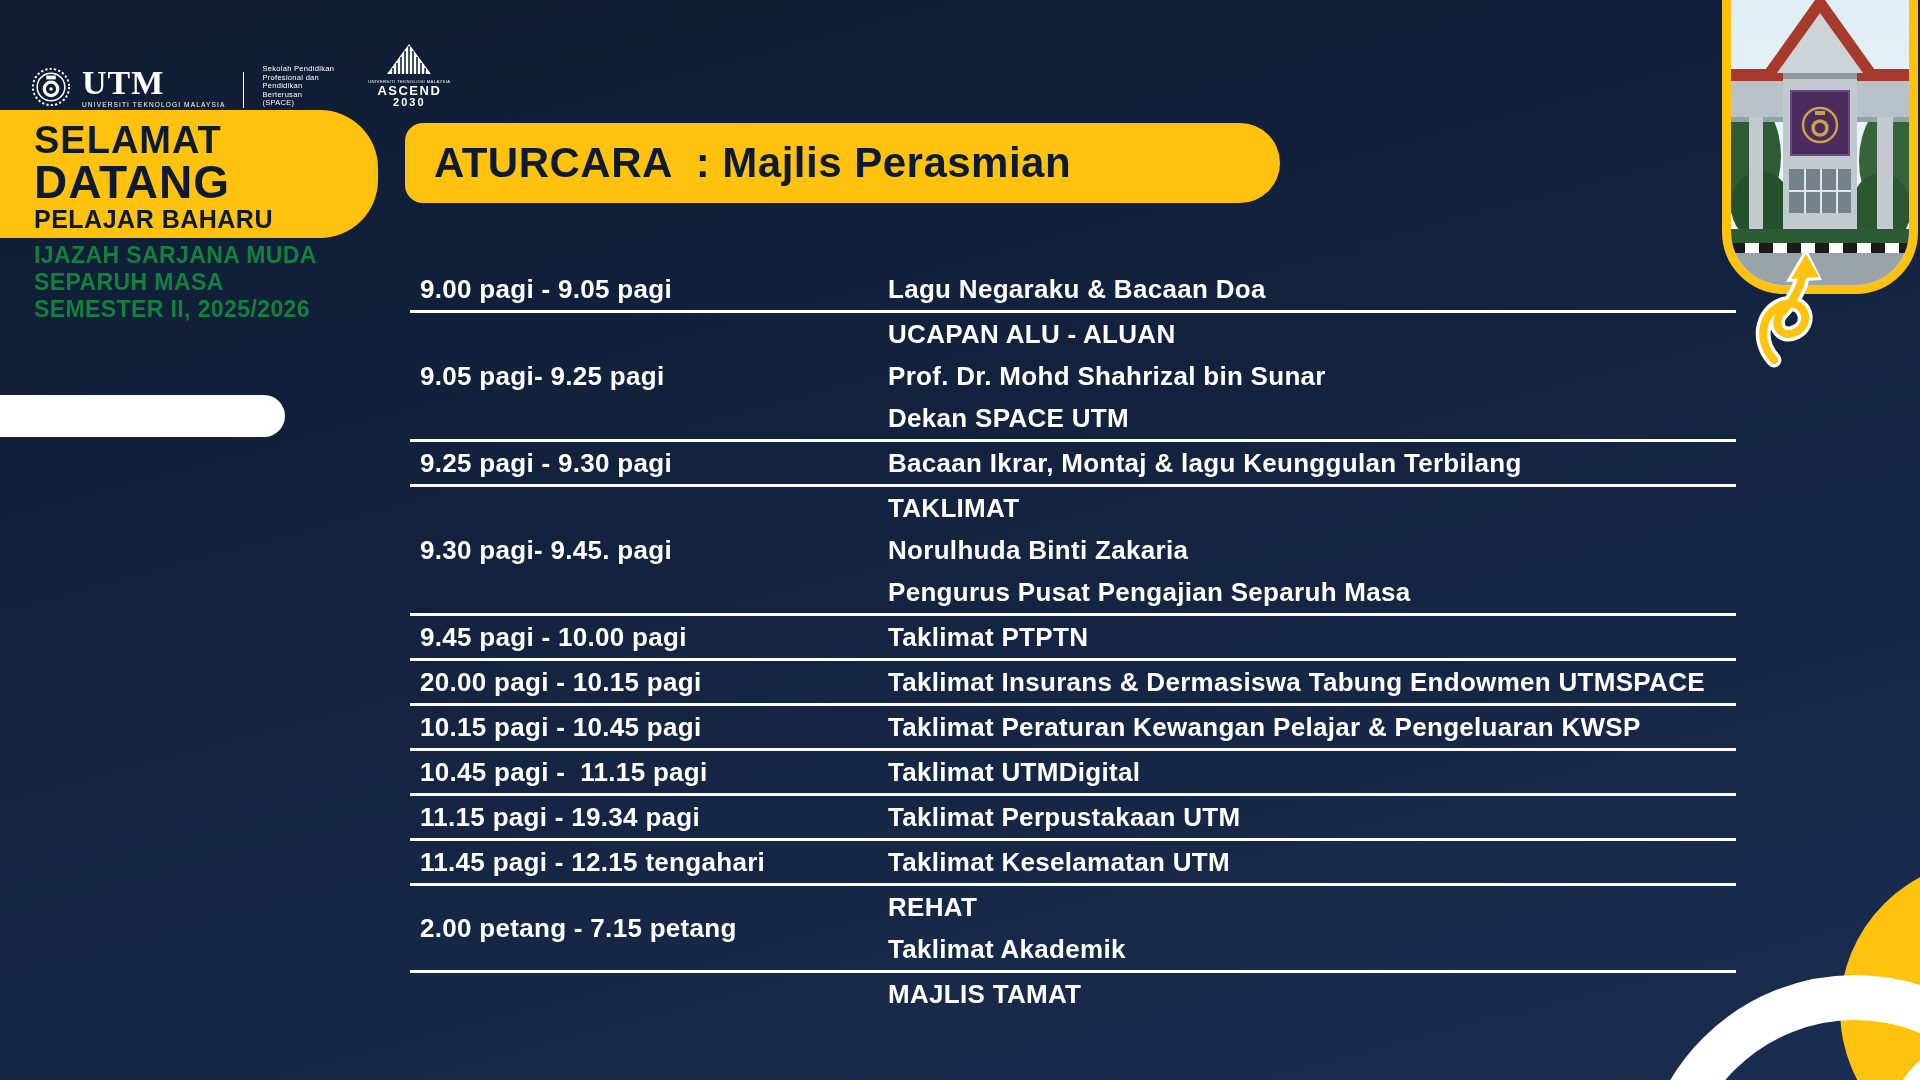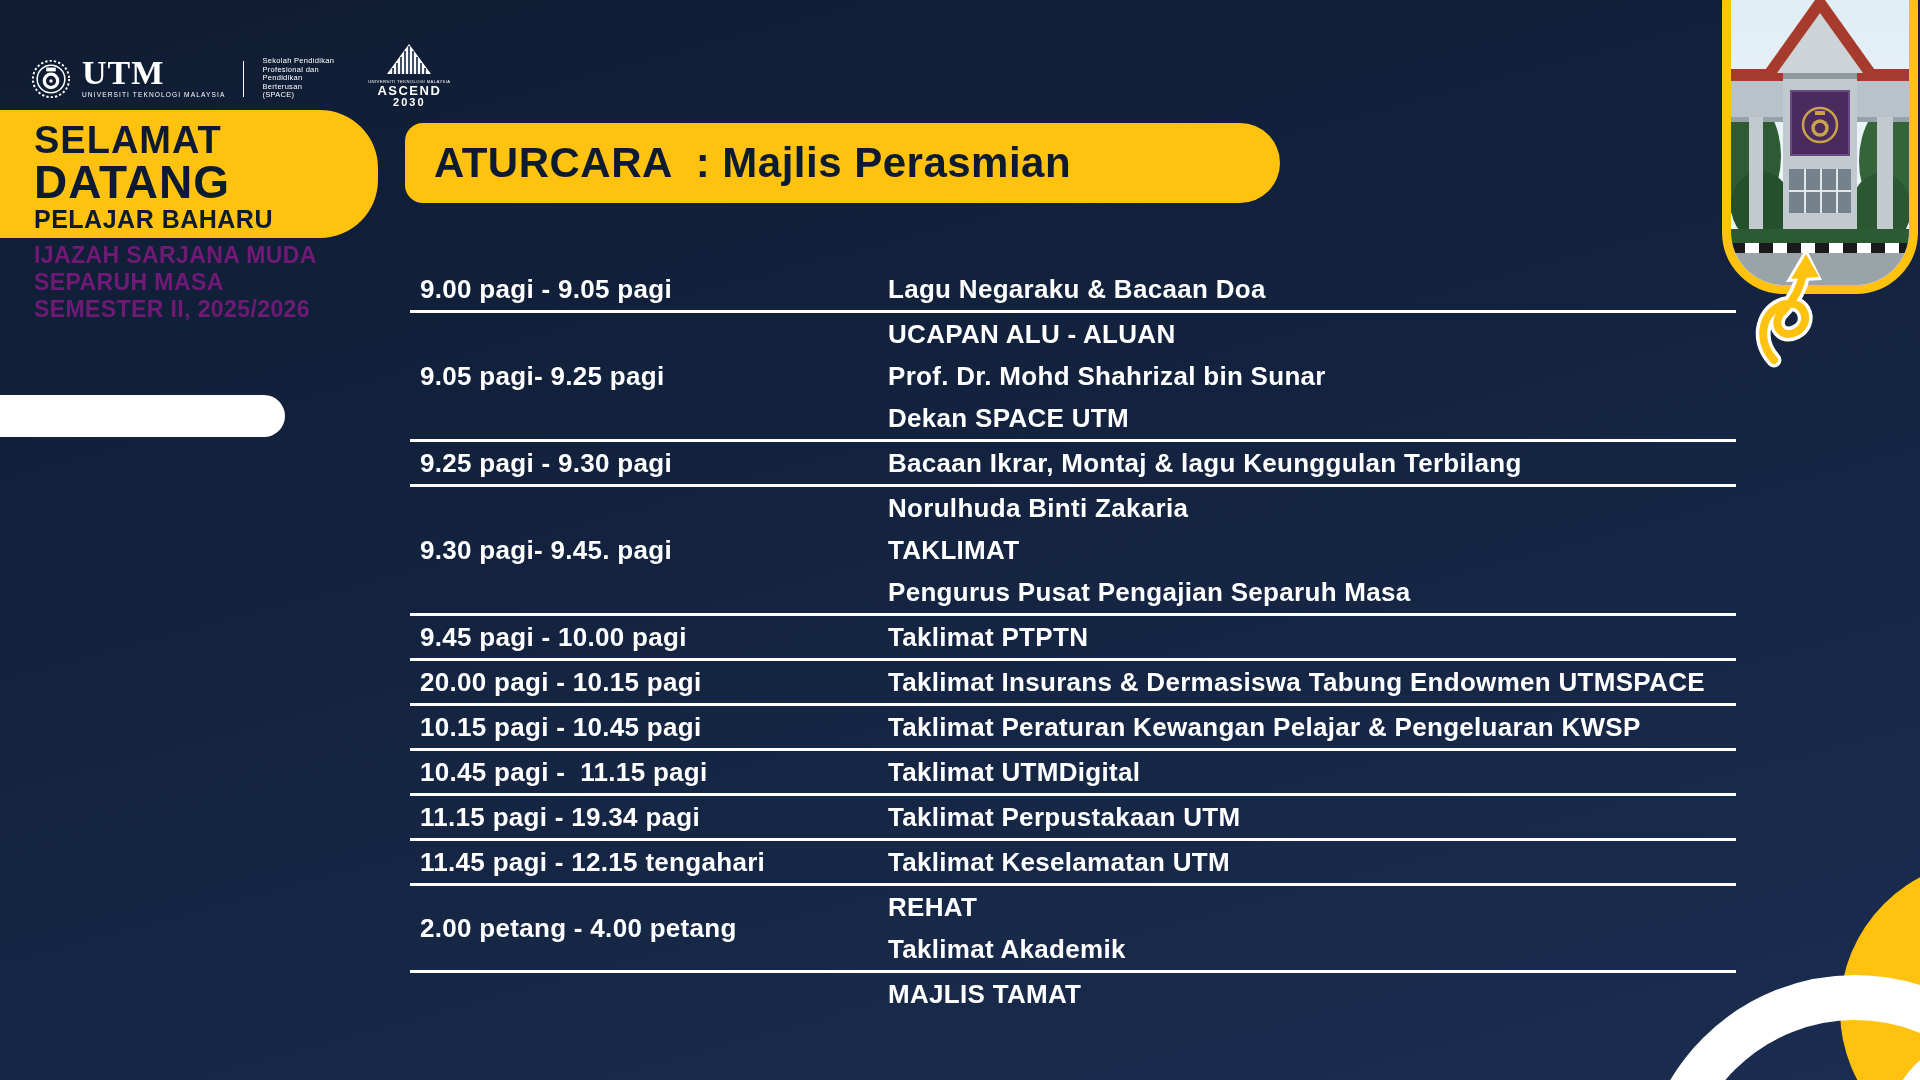--- a/index.html
+++ b/index.html
@@ -2,39 +2,39 @@
 <html><head>
 <meta charset="utf-8">
 <style>
   html,body{margin:0;padding:0;}
   body{width:1920px;height:1080px;overflow:hidden;position:relative;
        font-family:"Liberation Sans", sans-serif;
        background:linear-gradient(165deg,#0f1c33 0%,#13233f 45%,#1b2d50 100%);}
   .abs{position:absolute;}
 
   
-  .brand{left:30px;top:48px;display:flex;align-items:center;gap:10px;color:#fff;}
+  .brand{left:30px;top:48px;display:flex;align-items:flex-end;gap:10px;color:#fff;}
   .utm-emblem{width:42px;height:42px;margin-top:2px;}
   .utm-word{font-family:"Liberation Serif", serif;font-weight:bold;font-size:34px;line-height:30px;letter-spacing:1px;}
   .utm-full{font-size:6.6px;letter-spacing:1.1px;margin-top:3px;white-space:pre;}
   .brand-div{width:1px;height:36px;background:#fff;margin:2px 8px 0 8px;}
   .school{font-size:7.5px;line-height:8.6px;letter-spacing:.3px;margin-top:1px;}
   .ascend{margin-left:24px;text-align:center;margin-top:-4px;}
   .ascend-top{font-size:4.2px;letter-spacing:.4px;margin-top:1px;}
   .ascend-title{font-size:13px;font-weight:bold;letter-spacing:1.5px;line-height:13px;}
   .ascend-year{font-size:11px;font-weight:bold;line-height:11px;letter-spacing:2px;}
 
   
   .welcome{left:0;top:110px;width:378px;height:128px;background:#FFC20E;
            border-radius:0 58px 58px 0;padding:10px 0 0 34px;box-sizing:border-box;color:#0d1b32;}
   .w1{font-size:38px;font-weight:bold;letter-spacing:1px;line-height:40px;}
   .w2{font-size:46px;font-weight:bold;letter-spacing:1px;line-height:44px;}
   .w3{font-size:25px;font-weight:bold;letter-spacing:.5px;line-height:30px;}
 
-  .programme{left:34px;top:242px;color:#701a75;font-size:23px;font-weight:bold;line-height:27px;letter-spacing:.4px;}
+  .programme{left:34px;top:242px;color:#15803d;font-size:23px;font-weight:bold;line-height:27px;letter-spacing:.4px;}
 
   .side-pill{left:-40px;top:395px;width:325px;height:42px;background:#fff;border-radius:21px;}
 
   
   .agenda-banner{left:405px;top:123px;width:875px;height:80px;background:#FFC20E;
                  border-radius:18px 40px 40px 18px;display:flex;align-items:center;}
   .agenda-title{color:#0d1b32;font-weight:bold;font-size:42px;letter-spacing:.5px;
                 padding-left:29px;white-space:pre;}
 
   
@@ -137,22 +137,22 @@
     </div>
     <div class="srow">
       <div class="stime">9.25 pagi - 9.30 pagi</div>
       <div class="sitems">
         <div class="sitem">Bacaan Ikrar, Montaj &amp; lagu Keunggulan Terbilang</div>
       </div>
     </div>
     <div class="srow">
       <div class="stime">9.30 pagi- 9.45. pagi</div>
       <div class="sitems">
+        <div class="sitem">TAKLIMAT</div>
         <div class="sitem">Norulhuda Binti Zakaria</div>
-        <div class="sitem">TAKLIMAT</div>
         <div class="sitem">Pengurus Pusat Pengajian Separuh Masa</div>
       </div>
     </div>
     <div class="srow">
       <div class="stime">9.45 pagi - 10.00 pagi</div>
       <div class="sitems">
         <div class="sitem">Taklimat PTPTN</div>
       </div>
     </div>
     <div class="srow">
@@ -179,21 +179,21 @@
         <div class="sitem">Taklimat Perpustakaan UTM</div>
       </div>
     </div>
     <div class="srow">
       <div class="stime">11.45 pagi - 12.15 tengahari</div>
       <div class="sitems">
         <div class="sitem">Taklimat Keselamatan UTM</div>
       </div>
     </div>
     <div class="srow">
-      <div class="stime">2.00 petang - 4.00 petang</div>
+      <div class="stime">2.00 petang - 7.15 petang</div>
       <div class="sitems">
         <div class="sitem">REHAT</div>
         <div class="sitem">Taklimat Akademik</div>
       </div>
     </div>
     <div class="srow">
       <div class="stime"></div>
       <div class="sitems">
         <div class="sitem">MAJLIS TAMAT</div>
       </div>

